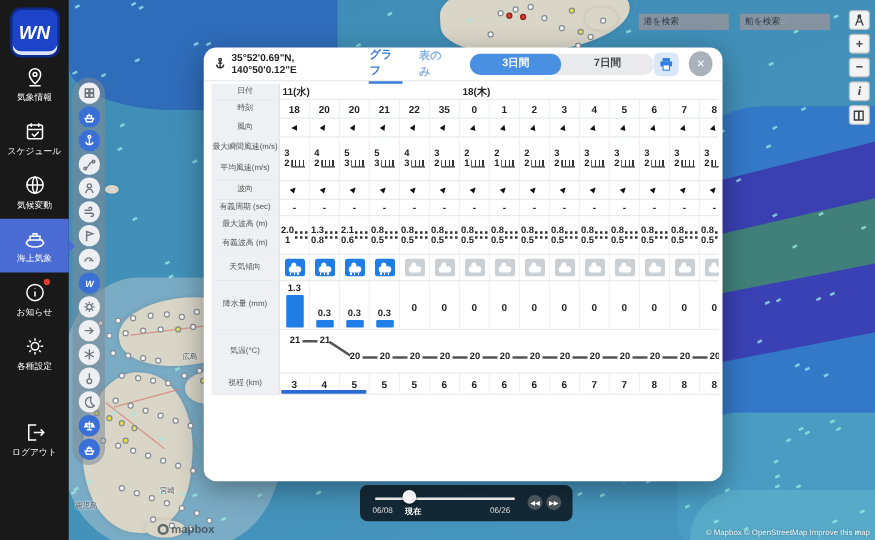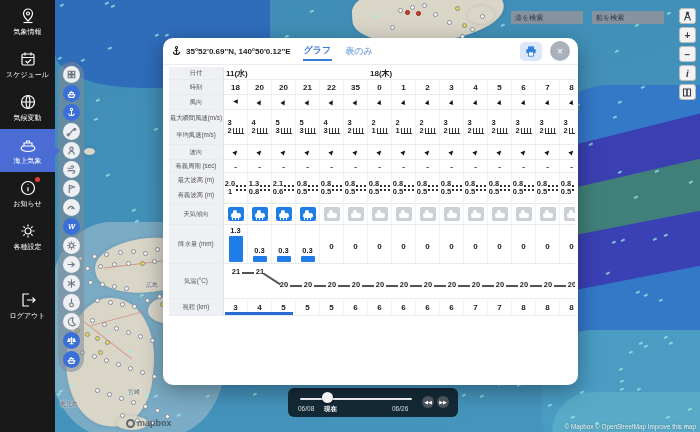--- a/index.html
+++ b/index.html
@@ -474,20 +474,21 @@
         </svg>
       </div>
       <div class="lbtn on">
         <svg viewBox="0 0 10 10">
           <path d="M2 6.2l1 2.3h4l1-2.3zM3.5 6.2V4.2h3v2M4.8 4.2V2.8"></path>
         </svg>
       </div>
     </div>
 
   <aside id="sidebar">
+    <div id="logo">WN</div>
     <div id="sbitems">
         <div class="sbi">
           <svg viewBox="0 0 18 18">
             <path d="M9 2a4.5 4.5 0 0 1 4.5 4.5C13.5 9.8 9 14 9 14S4.5 9.8 4.5 6.5A4.5 4.5 0 0 1 9 2z"></path>
             <circle cx="9" cy="6.5" r="1.5"></circle>
             <path d="M4.5 15.5h9"></path>
           </svg>
           <span>気象情報</span>
         </div>
         <div class="sbi">
@@ -540,20 +541,24 @@
   <div id="modal">
     <div id="mhead">
       <svg width="11" height="12" viewBox="0 0 14 14" style="stroke:#222;fill:none;stroke-width:1.4;">
         <circle cx="7" cy="2.6" r="1.4"></circle>
           <path d="M7 4v7.5M3 8c.4 2.4 2 3.5 4 3.5S10.6 10.4 11 8"></path>
           <path d="M4.7 6.3h4.6"></path>
       </svg>
       <span id="coords">35°52'0.69"N, 140°50'0.12"E</span>
       <span class="htab on">グラフ</span>
       <span class="htab">表のみ</span>
+      <div id="seg">
+        <div class="on">3日間</div>
+        <div>7日間</div>
+      </div>
       <div id="printb">
         <svg width="12" height="11" viewBox="0 0 14 13">
           <rect x="3.5" y="0.5" width="7" height="3" fill="#2f7fe0"></rect>
           <rect x="1.5" y="3.5" width="11" height="5" rx="1" fill="#2f7fe0"></rect>
           <rect x="4" y="7" width="6" height="5" fill="#fff" stroke="#2f7fe0"></rect>
         </svg>
       </div>
       <div id="closeb">×</div>
     </div>
     <div id="ftable">

